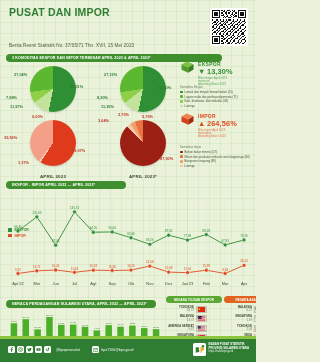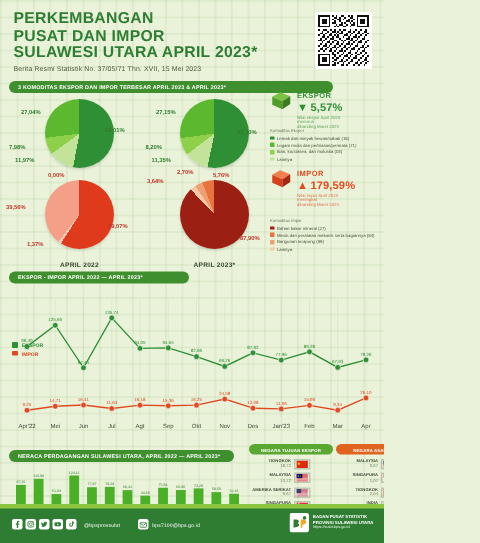--- a/index.html
+++ b/index.html
@@ -136,23 +136,21 @@
   .bps-txt{color:#fff;font-size:2.9px;line-height:3.5px;font-weight:bold;}
   .bps-txt .u{font-weight:normal;font-size:2.6px;opacity:.9;}
 </style>
 </head>
 <body>
 
 <div class="page">
 
   <div class="header">
     <div class="title">
-      <div>PERKEMBANGAN</div>
       <div>PUSAT DAN IMPOR</div>
-      <div>SULAWESI UTARA APRIL 2023*</div>
     </div>
     <div class="subtitle">Berita Resmi Statistik No. 37/05/71 Thn. XVII, 15 Mei 2023</div>
     <div class="qr">
       <svg viewBox="0 0 29 29" shape-rendering="crispEdges">
         <rect width="29" height="29" fill="#fff"></rect>
         <g fill="#111">
           <rect x="0" y="0" width="7" height="1"></rect>
             <rect x="0" y="6" width="7" height="1"></rect>
           <rect x="0" y="0" width="1" height="7"></rect>
             <rect x="6" y="0" width="1" height="7"></rect>
@@ -423,21 +421,21 @@
         <svg viewBox="0 0 20 18">
           <polygon points="2,6 9,2 18,5.5 11,10" fill="#7cc242"></polygon>
           <polygon points="2,6 11,10 11,17 2,13" fill="#4f9e2a"></polygon>
           <polygon points="11,10 18,5.5 18,12.5 11,17" fill="#3a7d20"></polygon>
         </svg>
       </div>
       <div class="kpi-txt">
         <div class="kpi-name green">EKSPOR</div>
         <div class="kpi-val green">
           <span>▼</span>
-          <span>5,57%</span>
+          <span>13,30%</span>
         </div>
         <div class="kpi-note green" style="opacity:.75;white-space:pre-line;">Nilai ekspor April 2023
 menurun
 dibanding Maret 2023</div>
       </div>
     </div>
   </div>
 
   <div class="legend" id="legend-export">
     <div class="legend-title">Komoditas Ekspor</div>
@@ -465,21 +463,21 @@
         <svg viewBox="0 0 20 18">
           <polygon points="2,6 9,2 18,5.5 11,10" fill="#f08050"></polygon>
           <polygon points="2,6 11,10 11,17 2,13" fill="#d6411c"></polygon>
           <polygon points="11,10 18,5.5 18,12.5 11,17" fill="#a62812"></polygon>
         </svg>
       </div>
       <div class="kpi-txt">
         <div class="kpi-name red">IMPOR</div>
         <div class="kpi-val red">
           <span>▲</span>
-          <span>179,59%</span>
+          <span>264,56%</span>
         </div>
         <div class="kpi-note red" style="opacity:.75;white-space:pre-line;">Nilai impor April 2023
 meningkat
 dibanding Maret 2023</div>
       </div>
     </div>
   </div>
 
   <div class="legend" id="legend-import">
     <div class="legend-title">Komoditas Impor</div>

